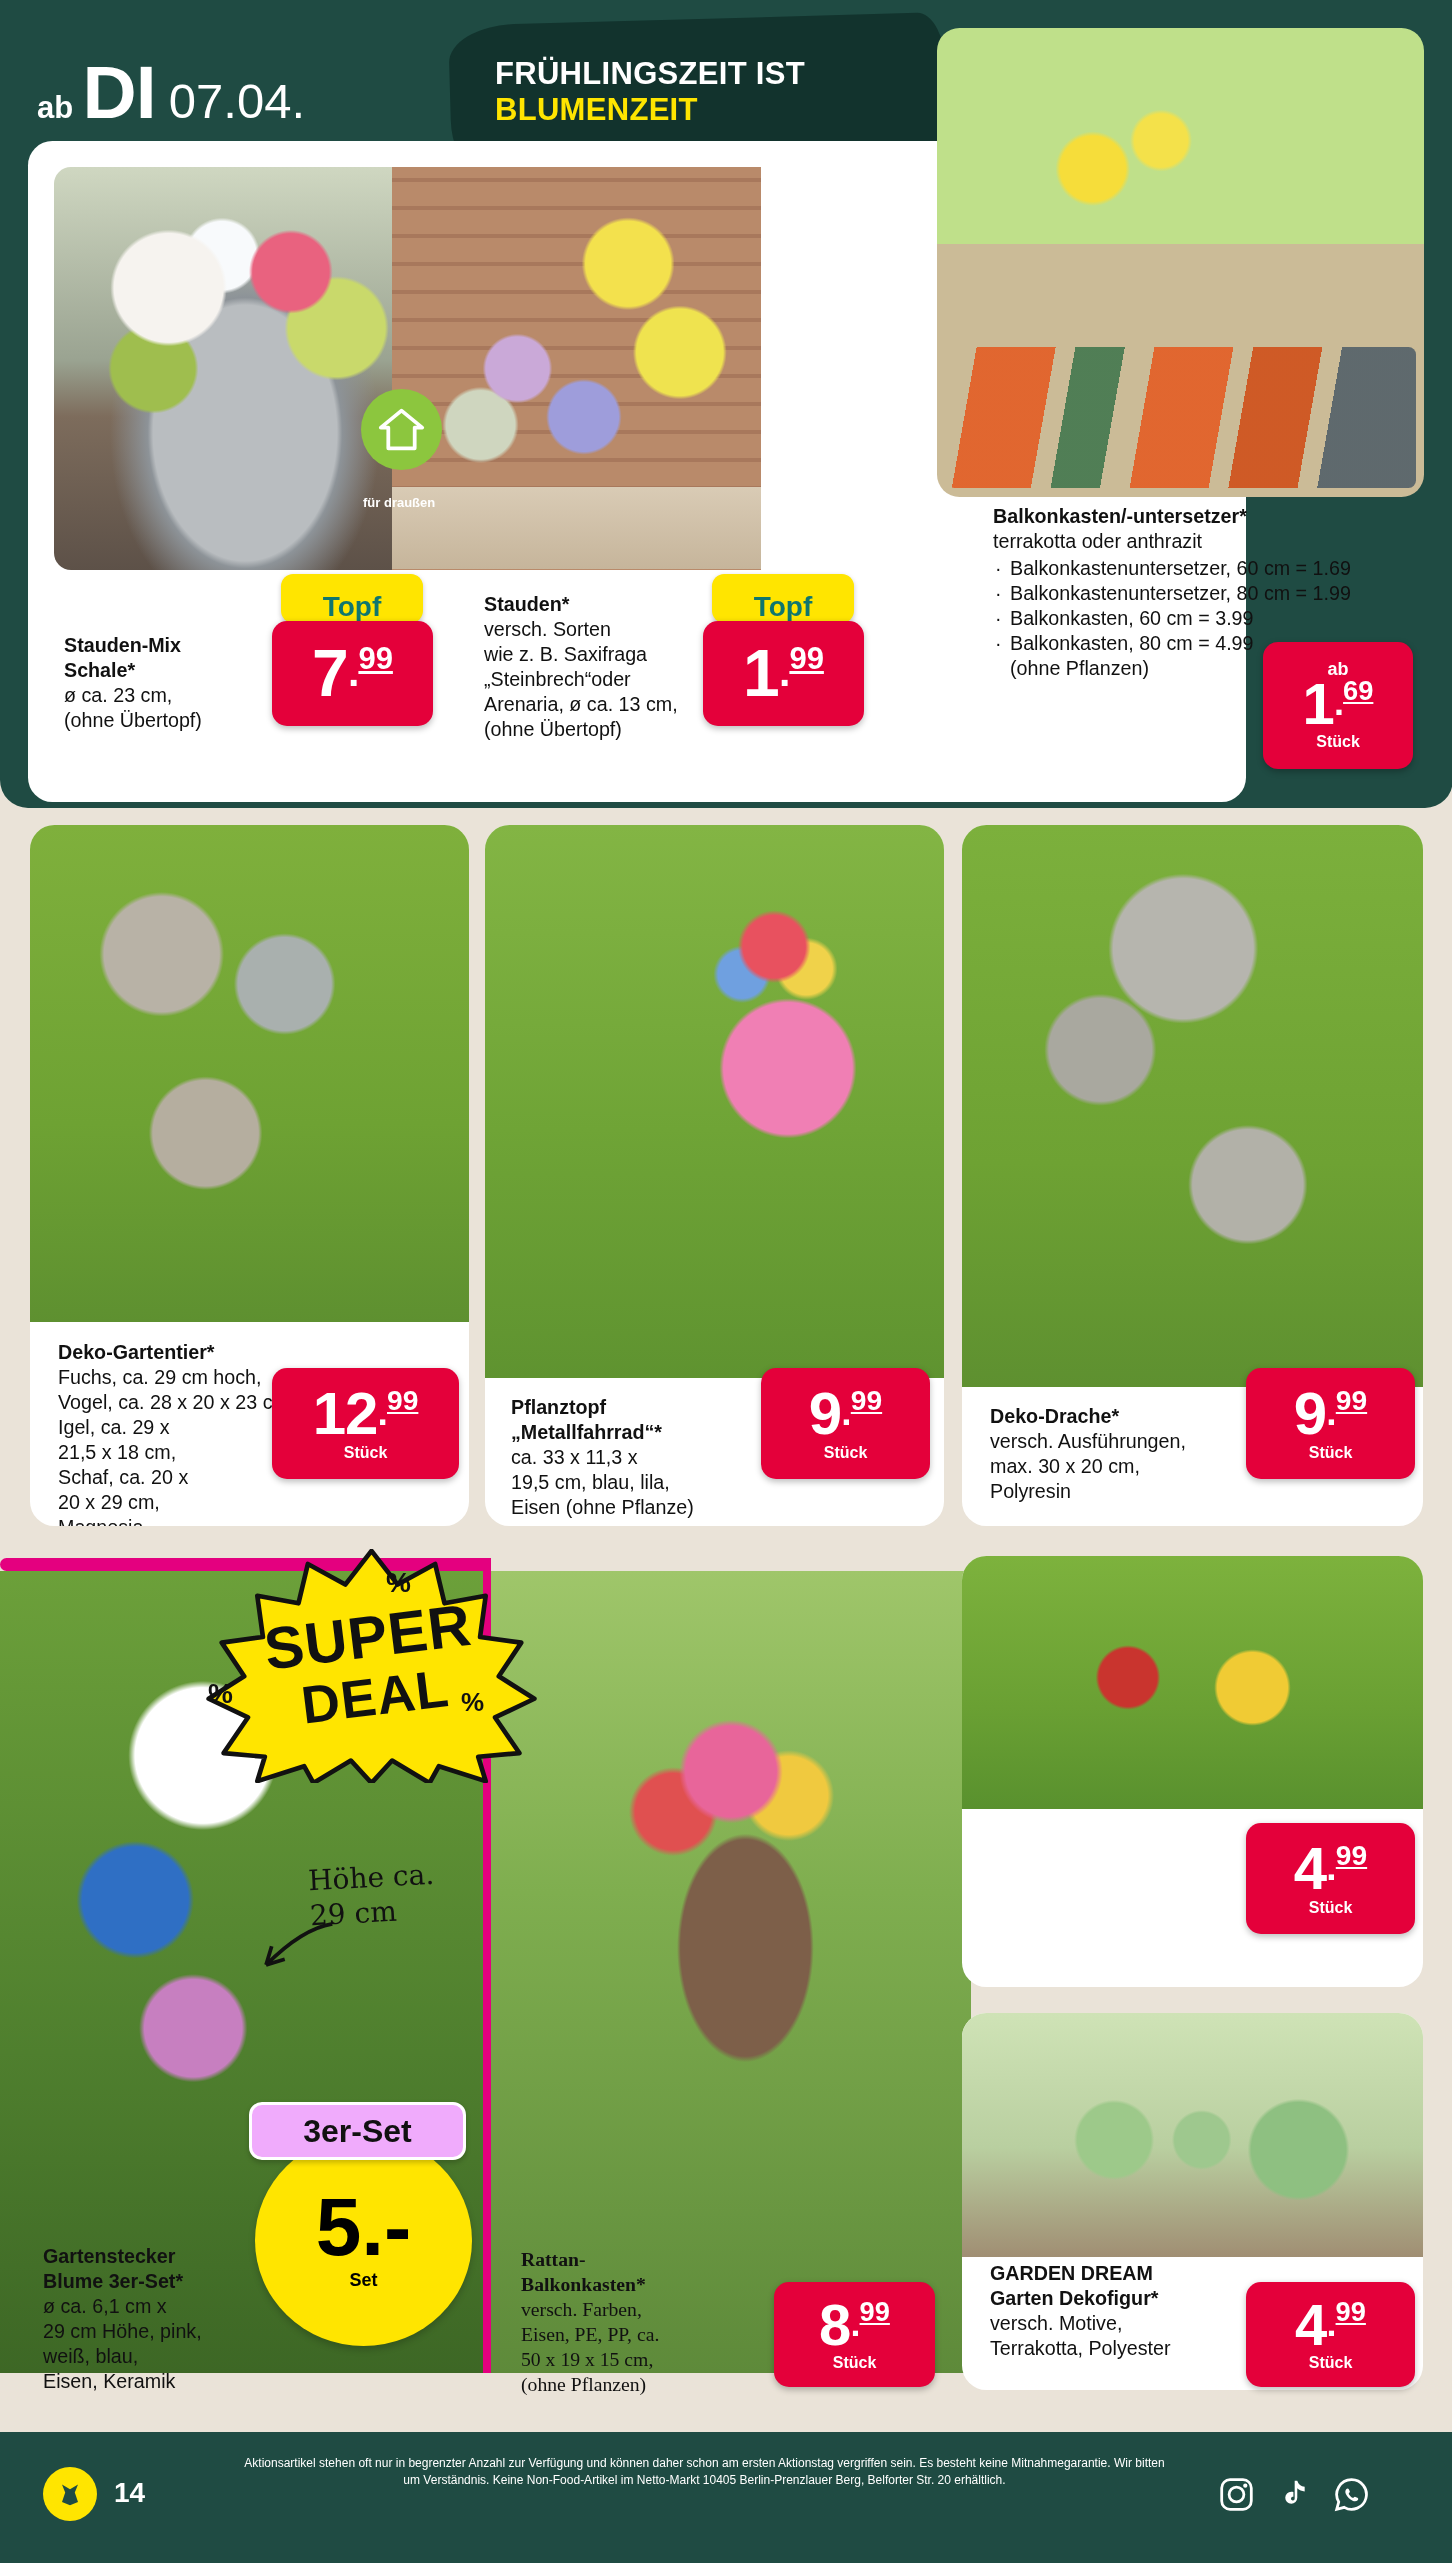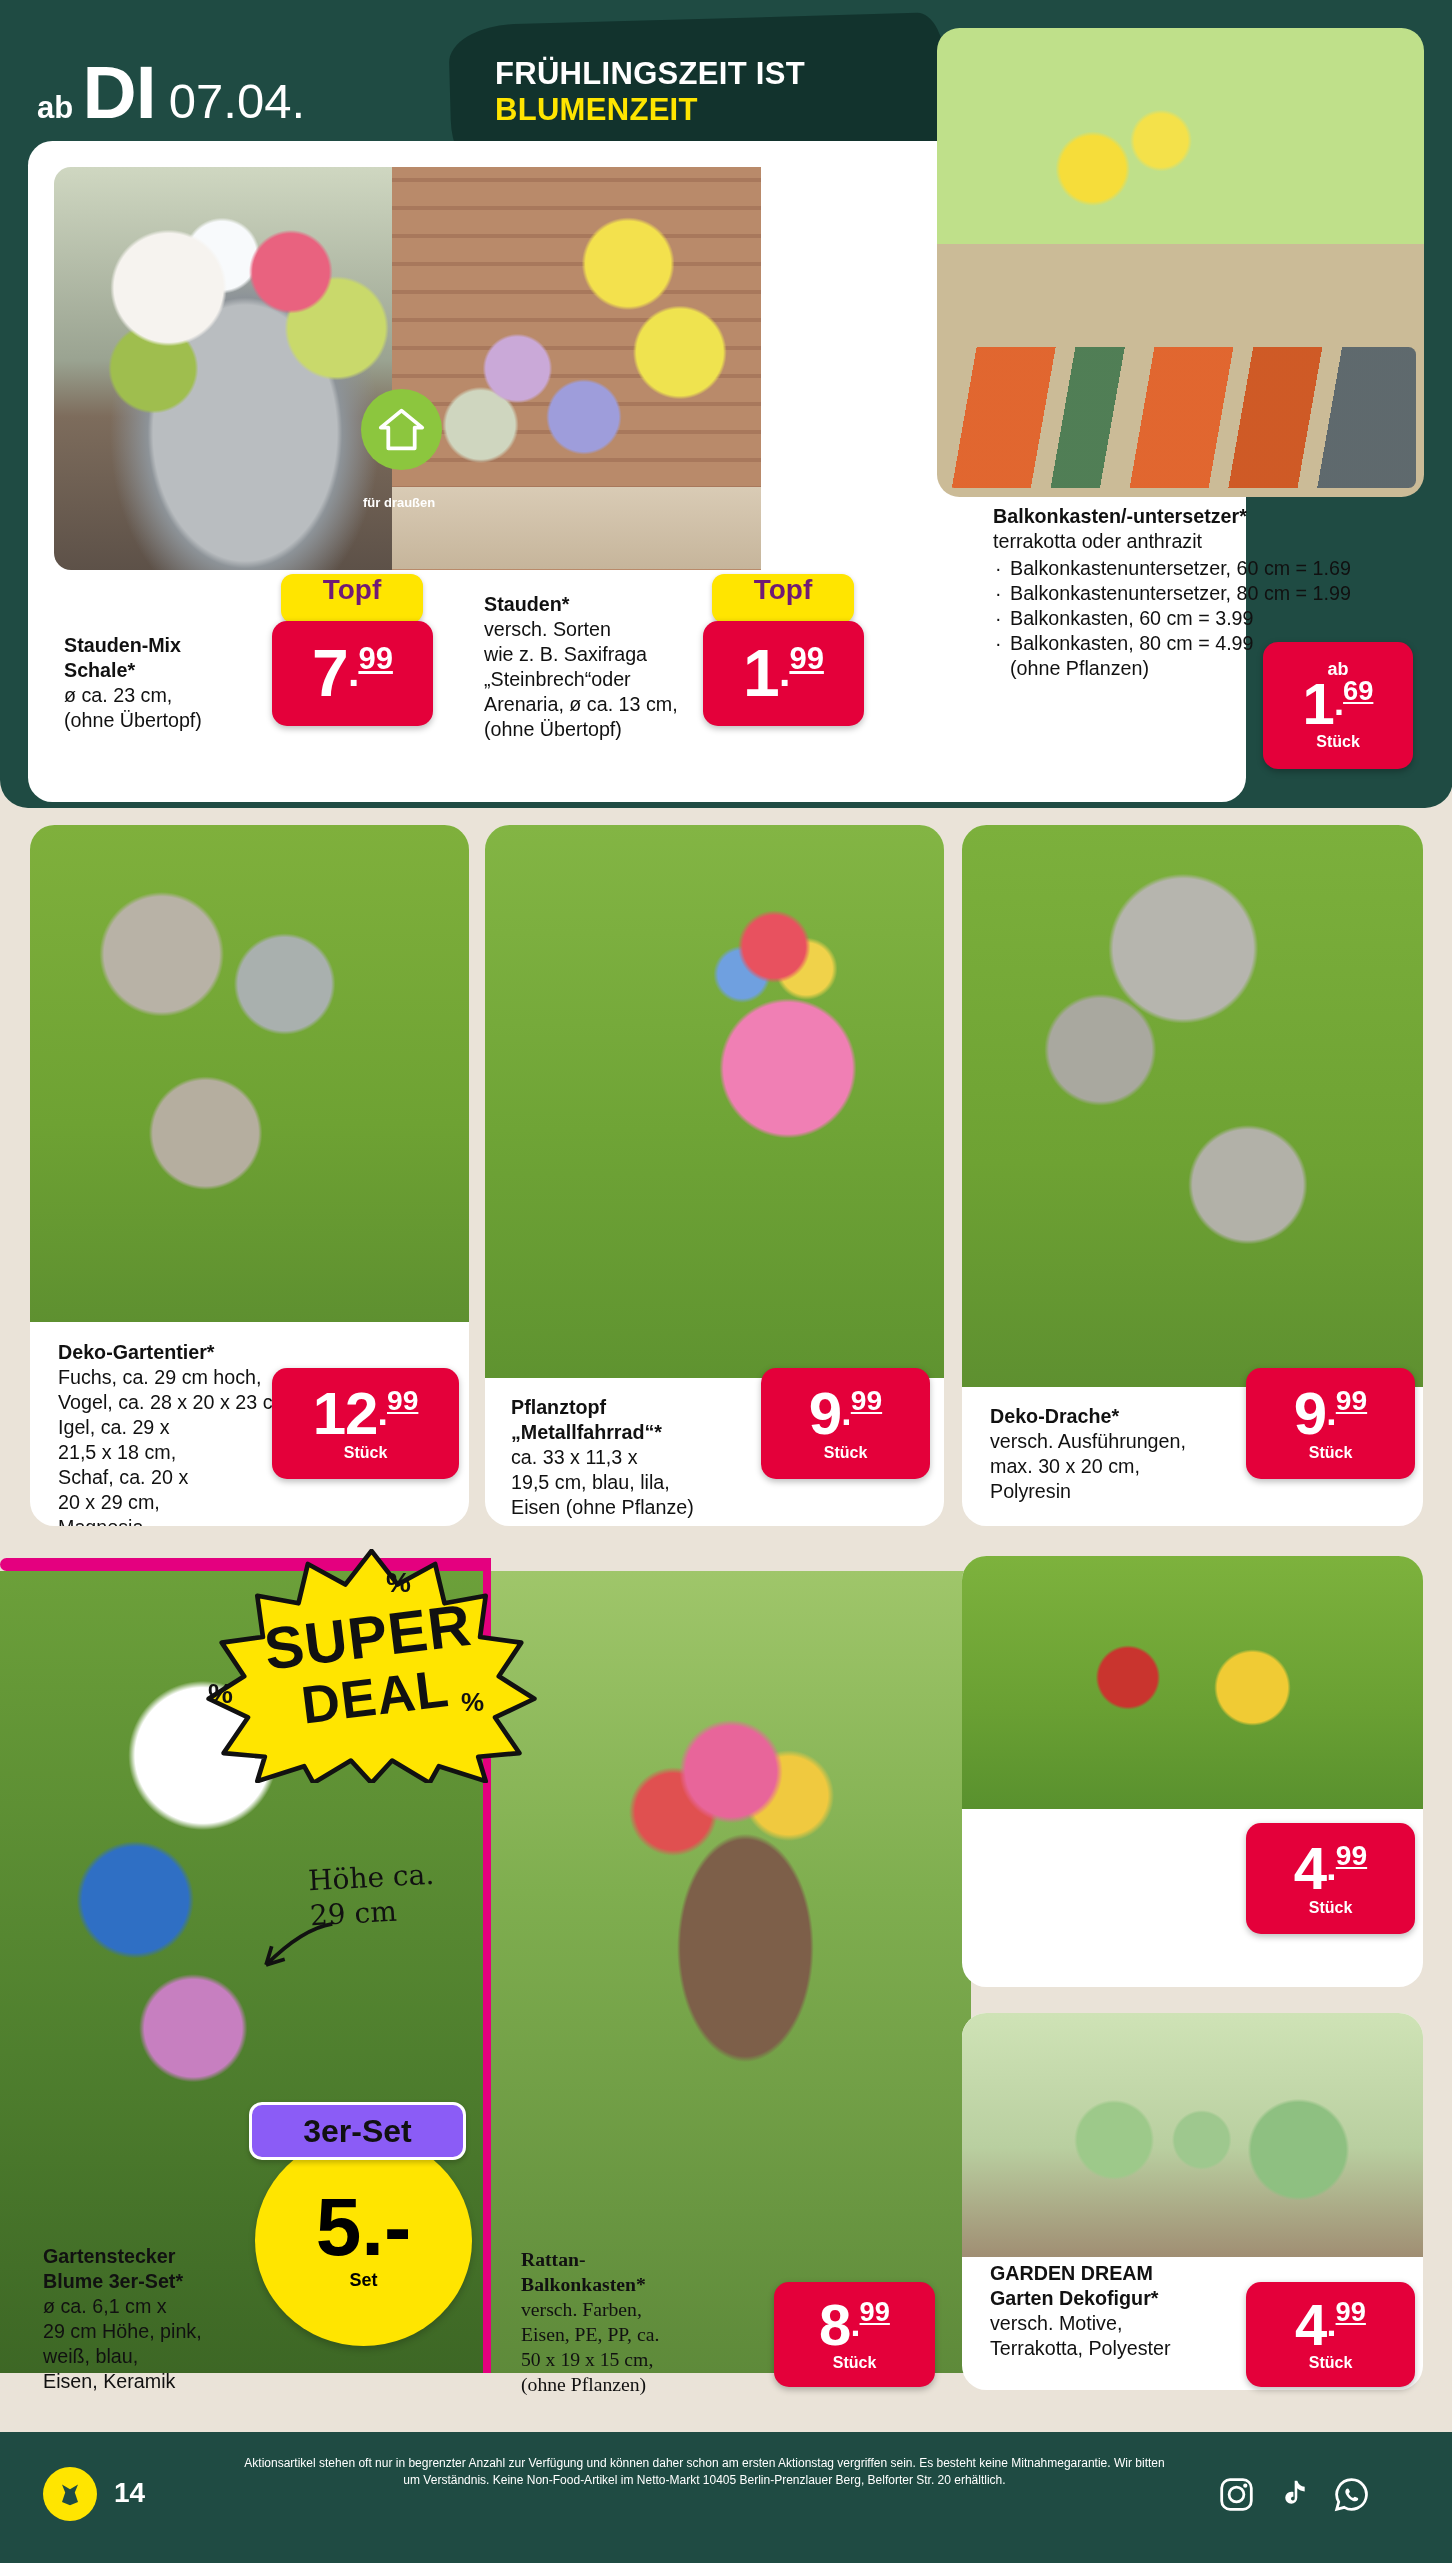--- a/index.html
+++ b/index.html
@@ -68,25 +68,25 @@
     font-weight: bold;
     line-height: 1;
     align-self: center;
     margin-bottom: -1.9px;
   }
 
   
   .tag-yellow {
     position: absolute;
     background: #ffe500;
-    color: #701a75;
+    color: #0f766e;
     font-weight: bold;
     border-radius: 12.2px;
     display: flex;
-    align-items: flex-start;
+    align-items: flex-end;
     justify-content: center;
     box-shadow: 0 2.8px 5.6px rgba(0,0,0,.22);
   }
 
   
   .header {
     position: absolute; left: 0; top: 0;
     width: 1453px; height: 808px;
     background: #1f4b43;
     border-bottom-left-radius: 28px;
@@ -176,21 +176,21 @@
     border-radius: 50%;
     box-shadow: 0 3.7px 7.5px rgba(0,0,0,.2);
     display: flex; flex-direction: column;
     align-items: center; justify-content: center;
   }
   .set-oval .big { font-size: 82px; font-weight: bold; line-height: .9; }
   .set-oval .sub { font-size: 18px; font-weight: bold; margin-top: 5.6px; }
   .set-pill {
     position: absolute; left: 249px; top: 2102px;
     width: 217px; height: 58px;
-    background: #8b5cf6;
+    background: #f0abfc;
     border: 3.7px solid #fff;
     border-radius: 13px;
     display: flex; align-items: center; justify-content: center;
     font-size: 32px; font-weight: bold; color: #111;
     box-shadow: 0 2.8px 5.6px rgba(0,0,0,.2);
   }
 
   
   .footer {
     position: absolute; left: 0; top: 2432px;

